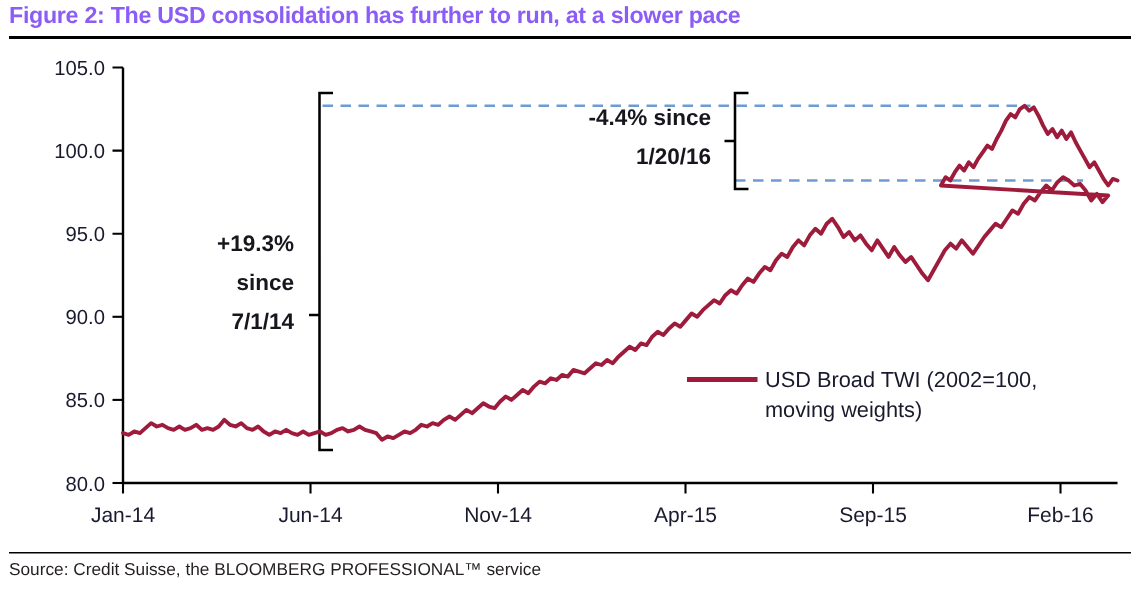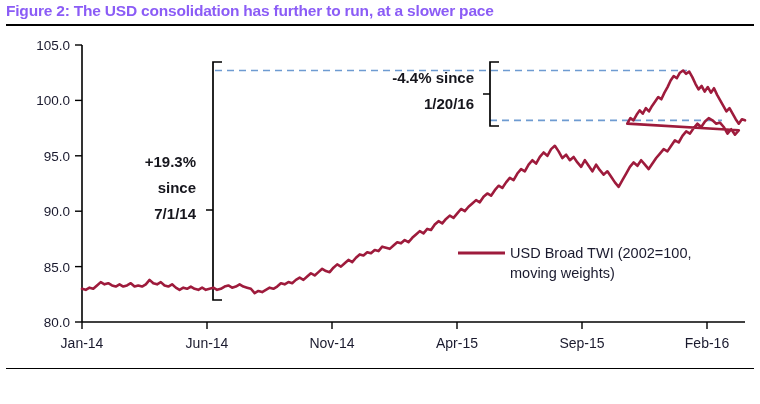--- a/index.html
+++ b/index.html
@@ -163,14 +163,15 @@
       <g>
         <line x1="458" y1="223" x2="505" y2="223" stroke="#9E1B3C" stroke-width="3.2"></line>
         <text class="legend-label" x="510" y="228">USD Broad TWI (2002=100,</text>
         <text class="legend-label" x="510" y="248">moving weights)</text>
       </g>
 
     </svg>
   </div>
 
   <div class="source-rule"></div>
+  <div class="source-note">Source: Credit Suisse, the BLOOMBERG PROFESSIONAL™ service</div>
 
 </div>
 
 </body></html>

